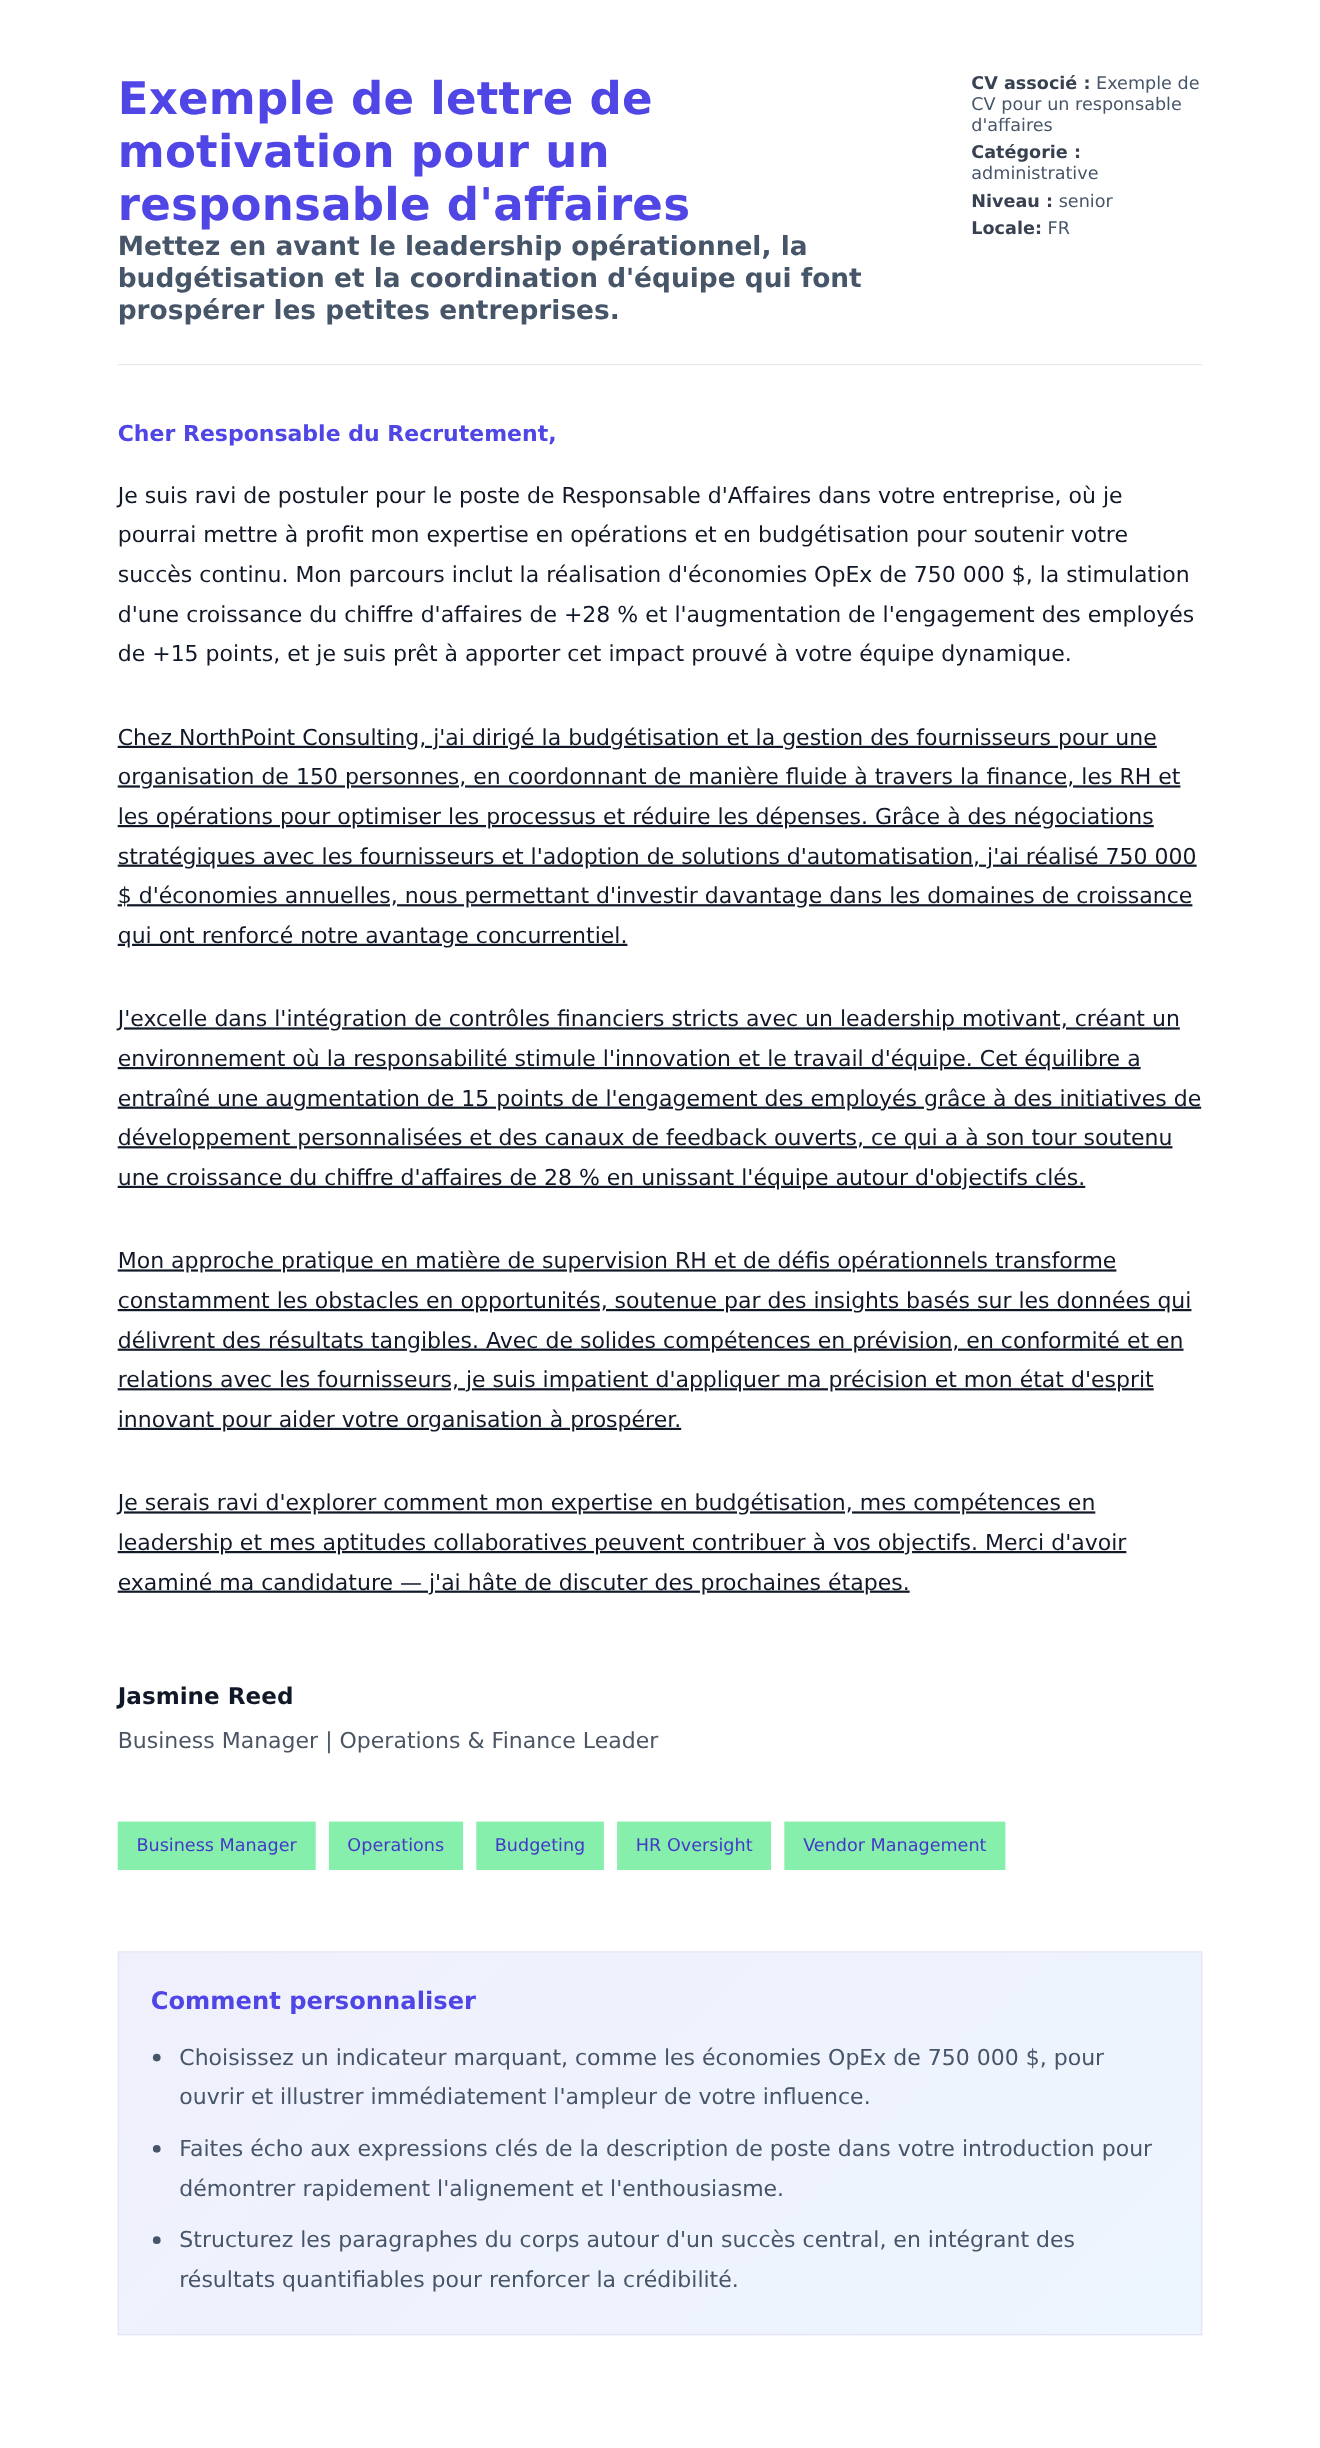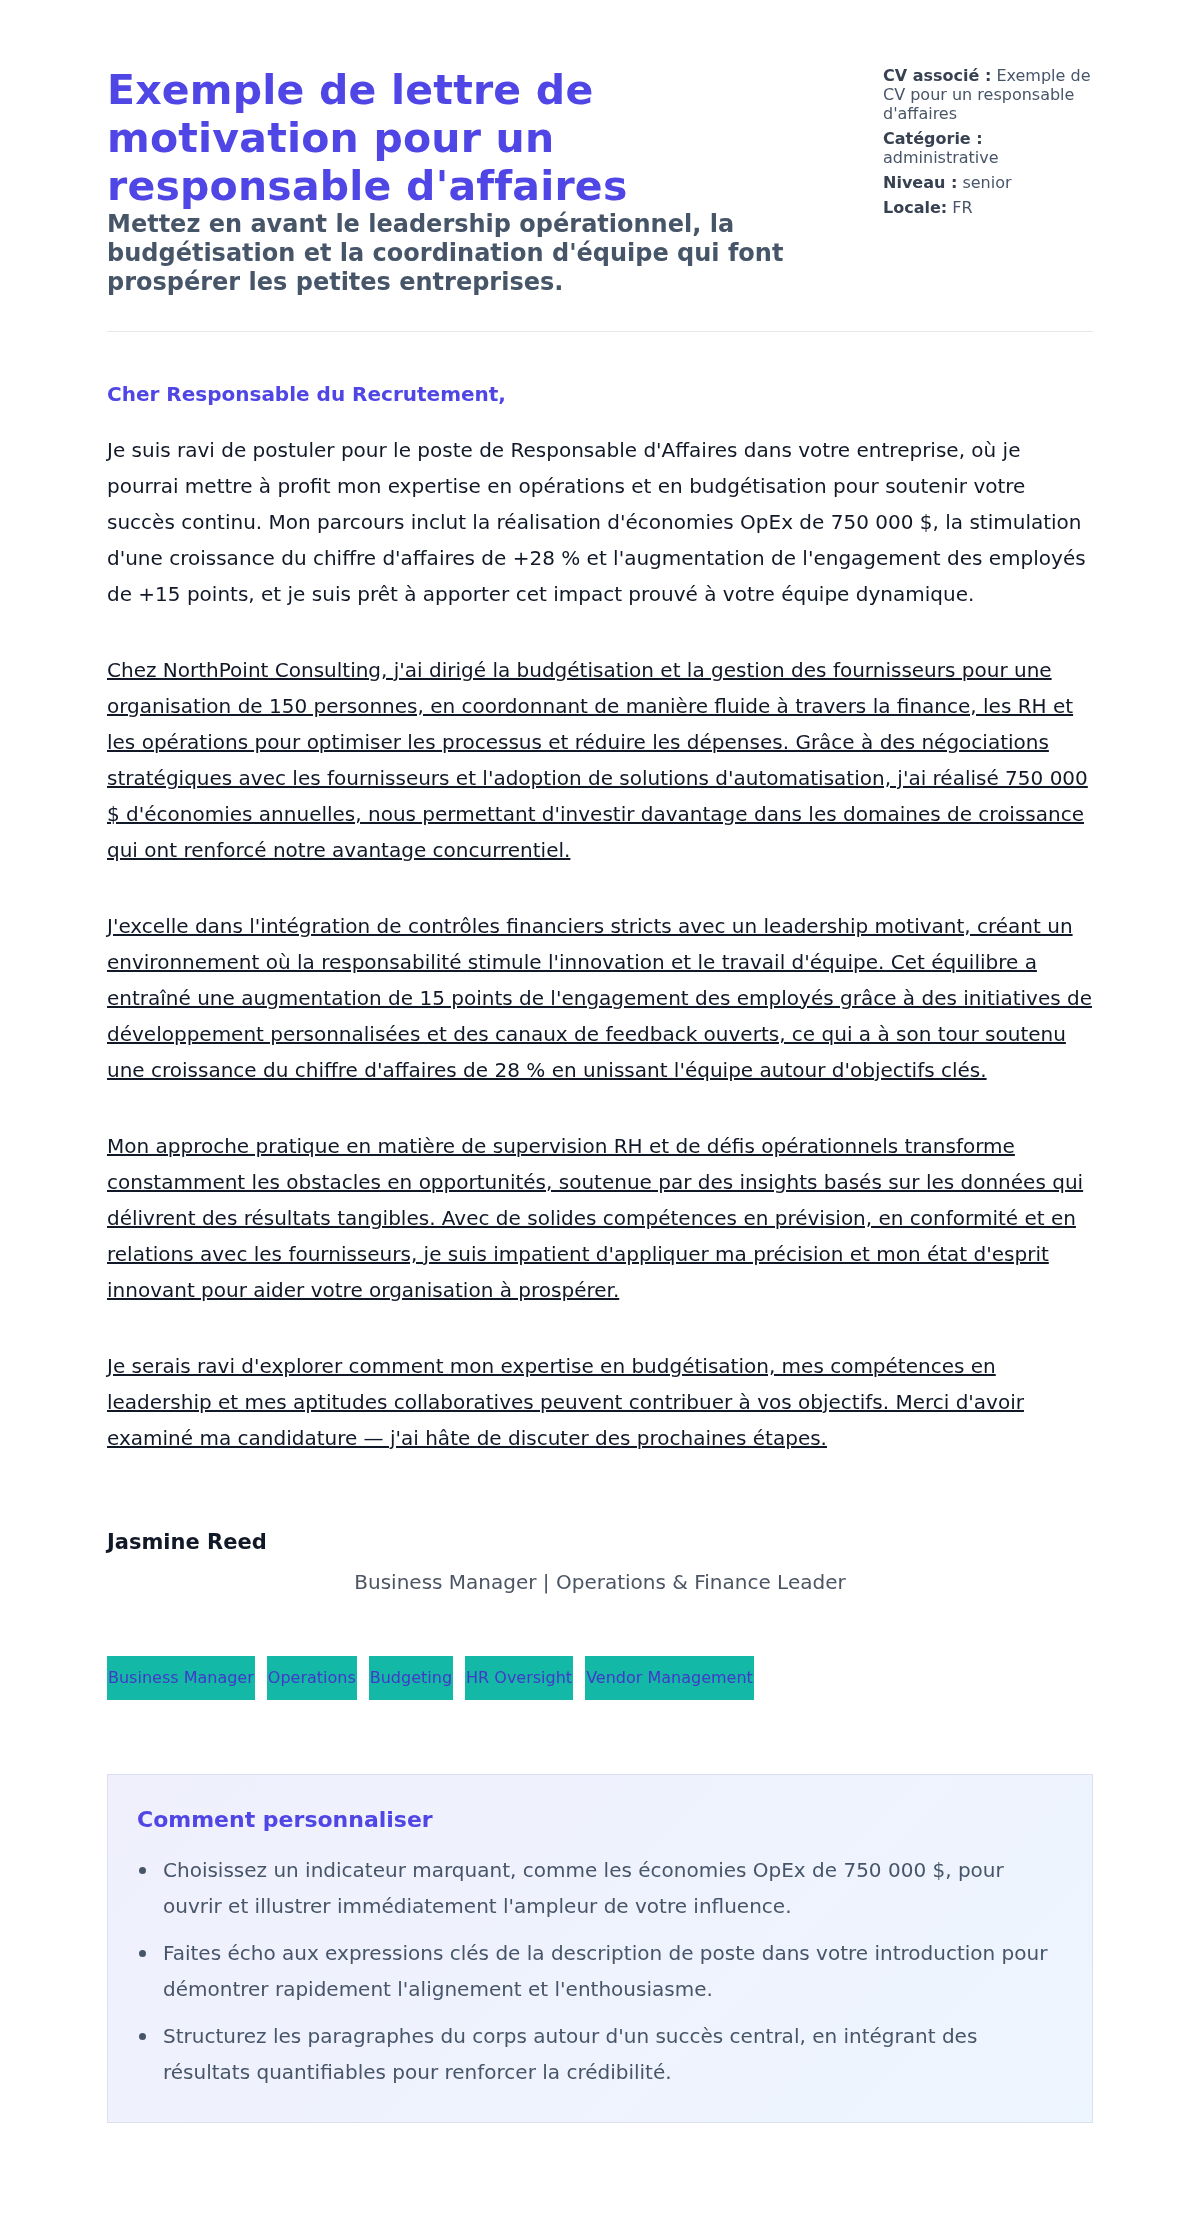--- a/index.html
+++ b/index.html
@@ -60,32 +60,31 @@
     .signature-name {
       margin-top: 74px;
       font-size: 21px;
       font-weight: bold;
       color: #111827;
     }
     .signature-title {
       margin-top: 16px;
       font-size: 20px;
       color: #4b5563;
-      text-align: center;
     }
     .tags {
       margin-top: 62px;
       display: flex;
       gap: 12px;
     }
     .tag {
-      background: #14b8a6;
+      background: #86efac;
       color: #4338ca;
       font-size: 16px;
-      padding: 12px 1px;
+      padding: 12px 17px;
       line-height: 20px;
     }
     .tips {
       margin-top: 74px;
       background: linear-gradient(135deg, #f0f0fd 0%, #edf5fe 100%);
       border: 1px solid #dcdff0;
       padding: 32px 29px 32px 29px;
     }
     .tips-title {
       font-size: 22px;

